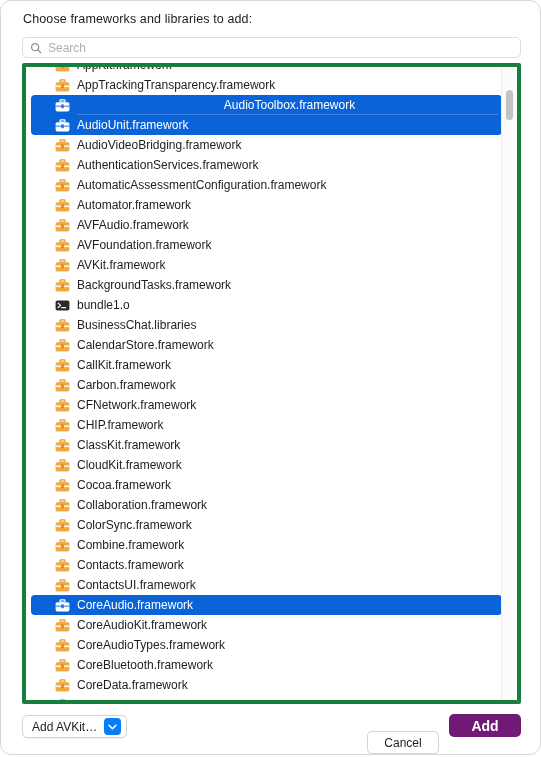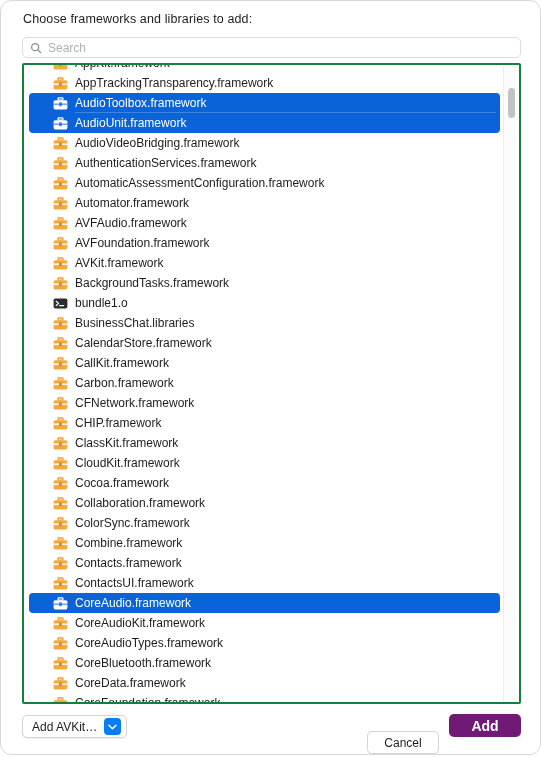--- a/index.html
+++ b/index.html
@@ -59,21 +59,21 @@
     color: #b0b0b0;
   }
   
   .list-box {
     position: absolute;
     left: 21px;
     top: 62px;
     width: 499px;
     height: 641px;
     box-sizing: border-box;
-    border: 2px solid #15803d;
+    border: 4px solid #15803d;
     border-radius: 2px;
     background: #ffffff;
     overflow: hidden;
     padding-left: 16px;
   }
   .list-inner {
     position: absolute;
     left: 0;
     top: -12px;  
     width: 481px;
@@ -90,20 +90,21 @@
   }
   .row.selected {
     background: #0a63d8;
   }
   .row.selected .row-label {
     color: #ffffff;
   }
   .row.sel-top {
     border-bottom-left-radius: 0;
     border-bottom-right-radius: 0;
+    justify-content: center;
   }
   .row.sel-bottom {
     border-top-left-radius: 0;
     border-top-right-radius: 0;
   }
   .row.sel-top::after {
     content: "";
     position: absolute;
     left: 46px; right: 4px; bottom: 0;
     height: 1px;

